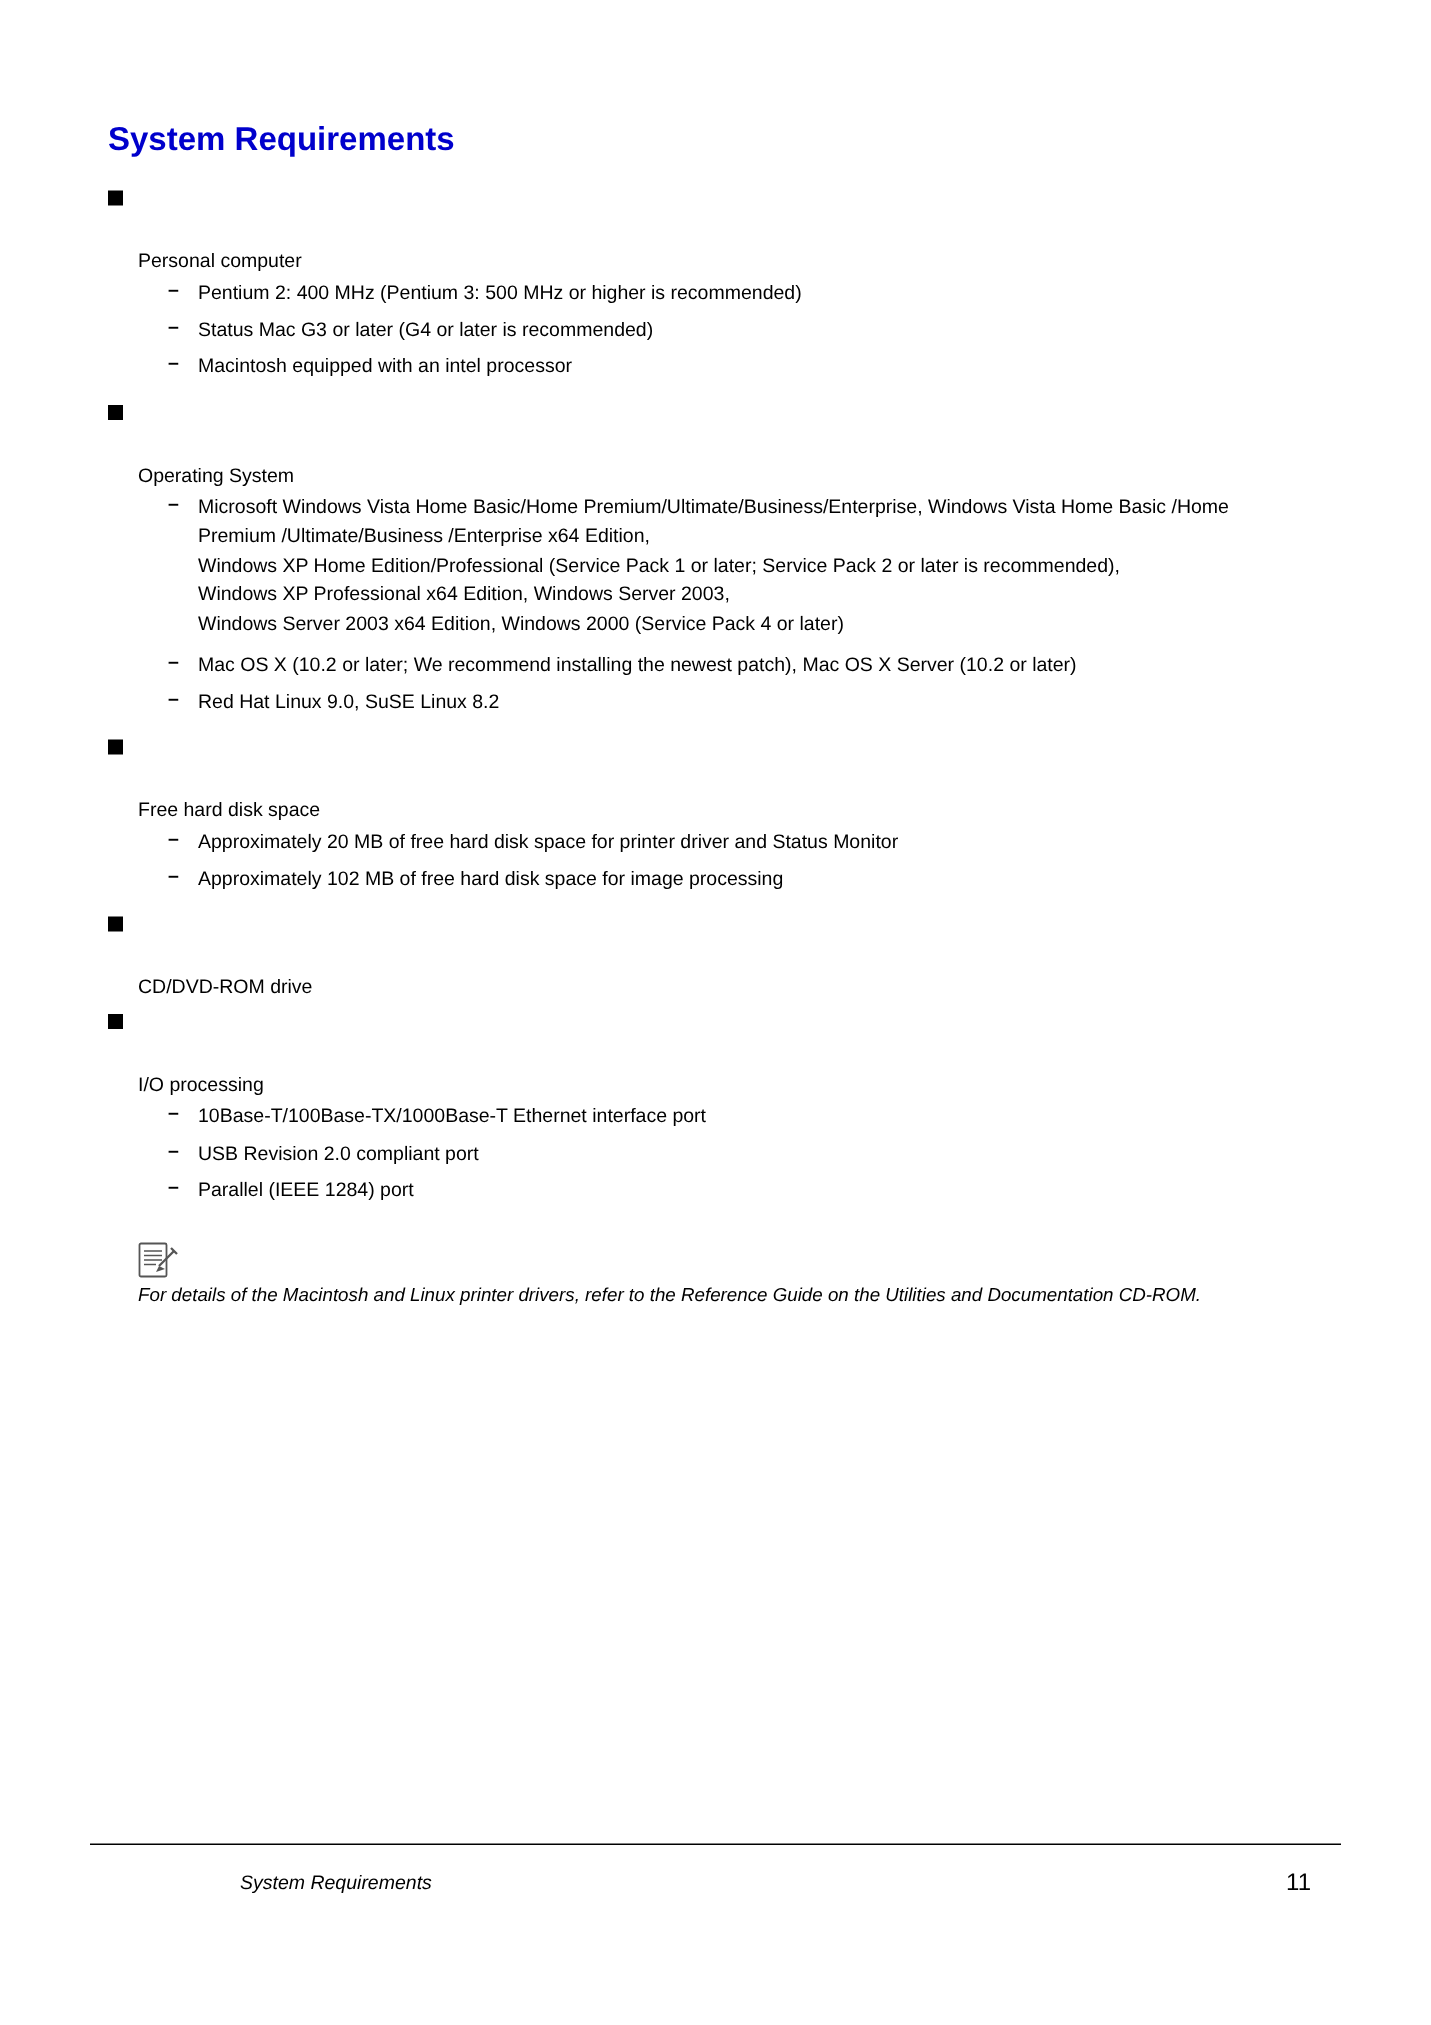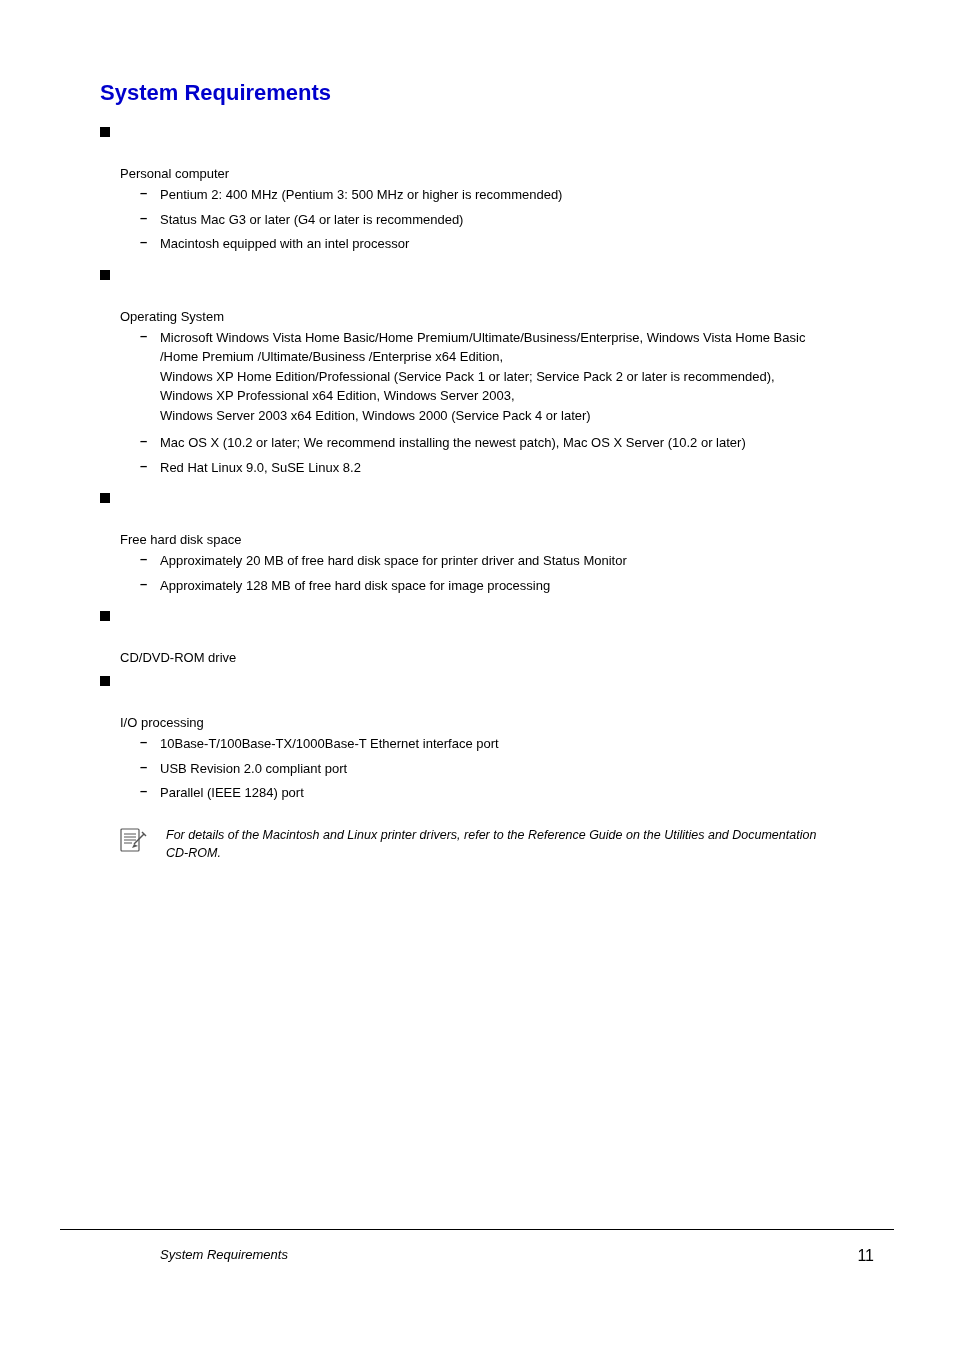--- a/index.html
+++ b/index.html
@@ -14,21 +14,21 @@
       font-size: 13px;
       color: #000000;
       width: 954px;
       min-height: 1350px;
       position: relative;
     }
 
     .page {
       width: 954px;
       min-height: 1350px;
-      padding: 80px 120px 60px 100px;
+      padding: 80px 120px 60px 72px;
       position: relative;
     }
 
     h1.section-title {
       font-size: 22px;
       font-weight: bold;
       color: #0000cc;
       margin-bottom: 18px;
     }
 
@@ -89,20 +89,21 @@
       margin-left: 20px;
       margin-top: 2px;
       line-height: 1.5;
     }
 
     .note-box {
       display: flex;
       align-items: flex-start;
       margin-top: 18px;
       margin-left: 20px;
+      flex-direction: column;
     }
 
     .note-icon {
       width: 36px;
       height: 28px;
       margin-right: 10px;
       flex-shrink: 0;
       position: relative;
       top: 2px;
     }
@@ -199,21 +200,21 @@
       <span class="bullet-square"></span>
       <div class="item-content">
         <span>Free hard disk space</span>
         <ul class="sub-list">
           <li>
             <span class="dash">–</span>
             <span class="sub-item-text">Approximately 20 MB of free hard disk space for printer driver and Status Monitor</span>
           </li>
           <li>
             <span class="dash">–</span>
-            <span class="sub-item-text">Approximately 128 MB of free hard disk space for image processing</span>
+            <span class="sub-item-text">Approximately 102 MB of free hard disk space for image processing</span>
           </li>
         </ul>
       </div>
     </li>
 
 
     <li>
       <span class="bullet-square"></span>
       <div class="item-content">
         <span>CD/DVD-ROM drive</span>

